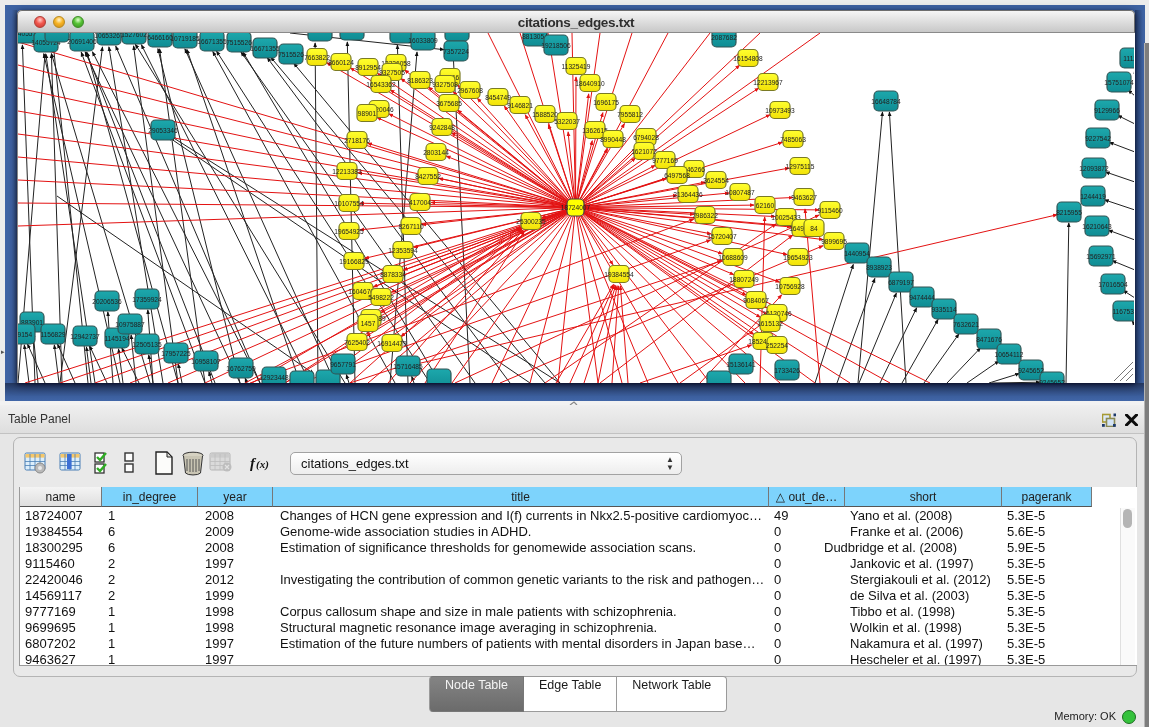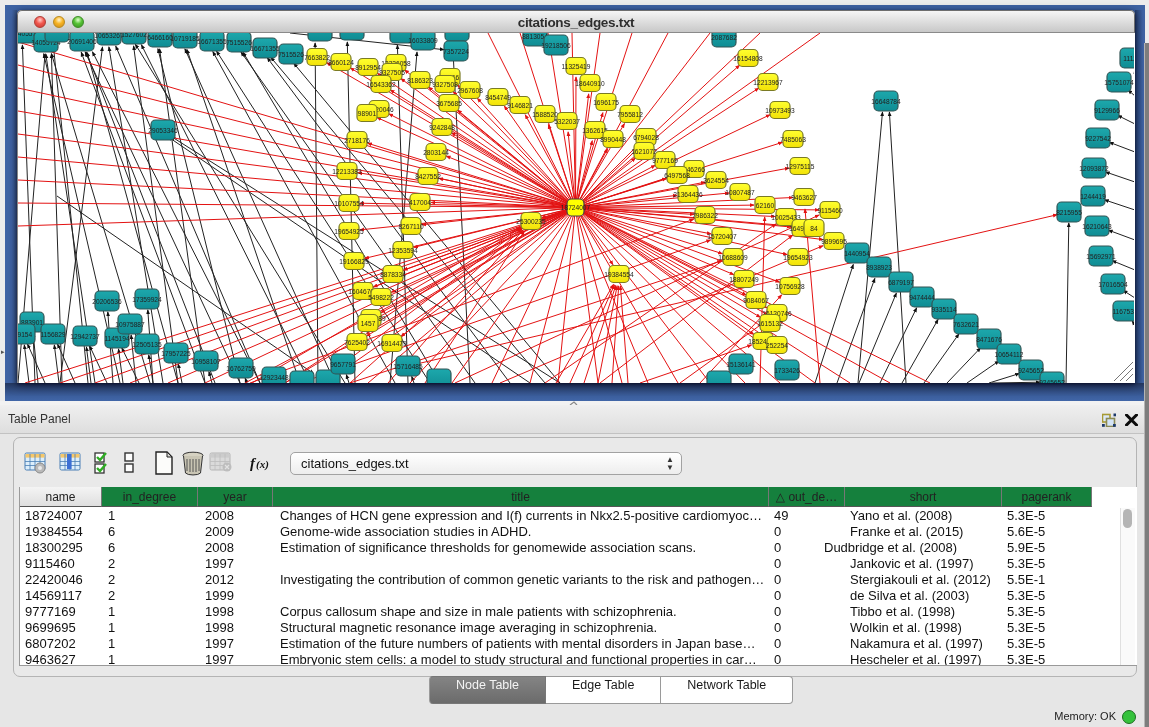--- a/index.html
+++ b/index.html
@@ -37,31 +37,31 @@
   .contentbox { position:absolute; left:13px; top:36px; width:1124px; height:240px; background:#e9e9e9;
       border:1px solid #b4b4b4; border-radius:7px; }
   
   .tbar { position:absolute; left:8px; top:12px; height:26px; }
   .combo { position:absolute; left:276px; top:14px; width:392px; height:23px; background:linear-gradient(#fff,#ededed);
       border:1px solid #a2a2a2; border-radius:5px; font-size:13px; color:#111; line-height:21px; padding-left:10px; }
   .combo .steppers { position:absolute; right:7px; top:3px; font-size:8px; color:#333; line-height:8px; text-align:center;}
   
   .tbl { position:absolute; left:5px; top:49px; width:1118px; height:179px; background:#fff; overflow:hidden; border-bottom:1px solid #999; border-left:1px solid #9a9a9a; }
   .thead { position:absolute; left:0; top:0; height:21px; width:100%; }
-  .thead .c { position:absolute; top:0; height:20px; background:#15803d; border-right:1px solid #777;
+  .thead .c { position:absolute; top:0; height:20px; background:#7dd3fc; border-right:1px solid #777;
        border-bottom:1px solid #555; font-size:12px; color:#222; text-align:center; line-height:20px; }
   .thead .c.first { background:linear-gradient(#f4f4f4,#dfdfdf); }
   .rows { position:absolute; left:0; top:21px; font-size:13px; color:#111; }
   .rows .row { height:16px; line-height:16px; white-space:nowrap; position:relative; width:1096px; }
   .rows .cell { position:absolute; overflow:hidden; text-overflow:clip; }
     .vscroll { position:absolute; right:2px; top:21px; width:15px; height:157px; background:#fafafa; border-left:1px solid #e0e0e0;}
   .vscroll .thumb { position:absolute; left:2px; top:1px; width:9px; height:19px; background:#b5b5b5; border-radius:5px; }
   
   .tabs { position:absolute; left:415px; top:238px; height:18px; font-size:12.5px; }
-  .tab { float:left; height:28px; line-height:17px; padding:0 26px; background:#fff; color:#1a1a1a;
+  .tab { float:left; height:36px; line-height:17px; padding:0 15px; background:#fff; color:#1a1a1a;
      border:1px solid #9a9a9a; border-left:none; }
   .tab.sel { background:linear-gradient(#848484,#6b6b6b); color:#f4f4f4; border-color:#777; }
   .tab.f { border-left:1px solid #9a9a9a; border-radius:4px 0 0 4px; }
   .tab.l { border-radius:0 4px 4px 0; }
   .mem { position:absolute; right:33px; bottom:5px; font-size:11px; color:#222;margin-top:40px; }
   .memdot { position:absolute; right:13px; bottom:3px; width:14px; height:14px; border-radius:50%;
      background:#35c23c; border:1.5px solid #1e6e22; }
   .larrow { position:absolute; left:1px; top:348px; font-size:7px; color:#555; }
 </style></head>
 <body>
@@ -679,21 +679,21 @@
             <span class="cell" style="left:754px;width:70px">49</span>
             <span class="cell" style="left:830px;width:152px">Yano et al. (2008)</span>
             <span class="cell" style="left:987px;width:86px">5.3E-5</span>
           </div>
           <div class="row">
             <span class="cell" style="left:5px;width:76px">19384554</span>
             <span class="cell" style="left:88px;width:90px">6</span>
             <span class="cell" style="left:185px;width:70px">2009</span>
             <span class="cell" style="left:260px;width:490px">Genome-wide association studies in ADHD.</span>
             <span class="cell" style="left:754px;width:70px">0</span>
-            <span class="cell" style="left:830px;width:152px">Franke et al. (2015)</span>
+            <span class="cell" style="left:830px;width:152px">Franke et al. (2006)</span>
             <span class="cell" style="left:987px;width:86px">5.6E-5</span>
           </div>
           <div class="row">
             <span class="cell" style="left:5px;width:76px">18300295</span>
             <span class="cell" style="left:88px;width:90px">6</span>
             <span class="cell" style="left:185px;width:70px">2008</span>
             <span class="cell" style="left:260px;width:490px">Estimation of significance thresholds for genomewide association scans.</span>
             <span class="cell" style="left:754px;width:70px">0</span>
             <span class="cell" style="left:804px;width:152px">Dudbridge et al. (2008)</span>
             <span class="cell" style="left:987px;width:86px">5.9E-5</span>
@@ -706,21 +706,21 @@
             <span class="cell" style="left:830px;width:152px">Jankovic et al. (1997)</span>
             <span class="cell" style="left:987px;width:86px">5.3E-5</span>
           </div>
           <div class="row">
             <span class="cell" style="left:5px;width:76px">22420046</span>
             <span class="cell" style="left:88px;width:90px">2</span>
             <span class="cell" style="left:185px;width:70px">2012</span>
             <span class="cell" style="left:260px;width:490px">Investigating the contribution of common genetic variants to the risk and pathogen…</span>
             <span class="cell" style="left:754px;width:70px">0</span>
             <span class="cell" style="left:830px;width:152px">Stergiakouli et al. (2012)</span>
-            <span class="cell" style="left:987px;width:86px">5.5E-1</span>
+            <span class="cell" style="left:987px;width:86px">5.5E-5</span>
           </div>
           <div class="row">
             <span class="cell" style="left:5px;width:76px">14569117</span>
             <span class="cell" style="left:88px;width:90px">2</span>
             <span class="cell" style="left:185px;width:70px">1999</span>
             <span class="cell" style="left:754px;width:70px">0</span>
             <span class="cell" style="left:830px;width:152px">de Silva et al. (2003)</span>
             <span class="cell" style="left:987px;width:86px">5.3E-5</span>
           </div>
           <div class="row">
@@ -747,21 +747,20 @@
             <span class="cell" style="left:185px;width:70px">1997</span>
             <span class="cell" style="left:260px;width:490px">Estimation of the future numbers of patients with mental disorders in Japan base…</span>
             <span class="cell" style="left:754px;width:70px">0</span>
             <span class="cell" style="left:830px;width:152px">Nakamura et al. (1997)</span>
             <span class="cell" style="left:987px;width:86px">5.3E-5</span>
           </div>
           <div class="row">
             <span class="cell" style="left:5px;width:76px">9463627</span>
             <span class="cell" style="left:88px;width:90px">1</span>
             <span class="cell" style="left:185px;width:70px">1997</span>
-            <span class="cell" style="left:260px;width:490px">Embryonic stem cells: a model to study structural and functional properties in car…</span>
             <span class="cell" style="left:754px;width:70px">0</span>
             <span class="cell" style="left:830px;width:152px">Hescheler et al. (1997)</span>
             <span class="cell" style="left:987px;width:86px">5.3E-5</span>
           </div>
         </div>
         <div class="vscroll">
           <div class="thumb"></div>
         </div>
       </div>
       <div class="tabs">

